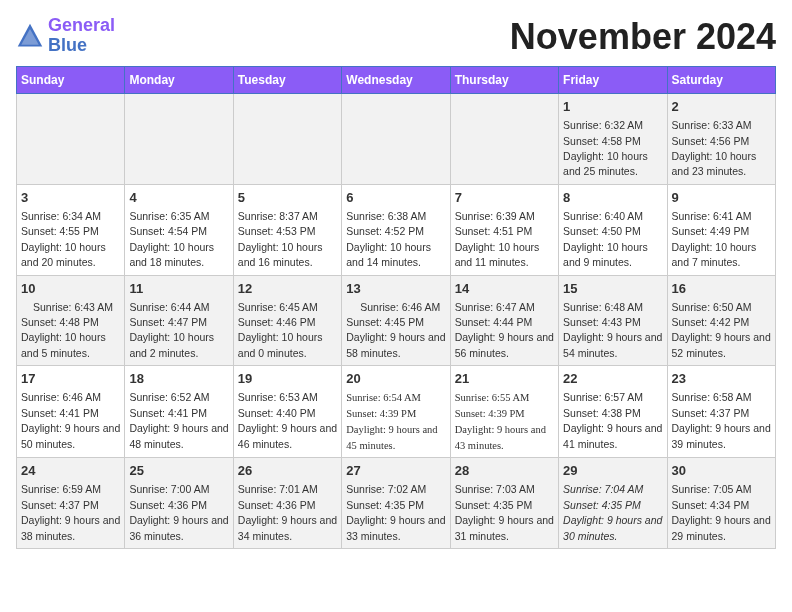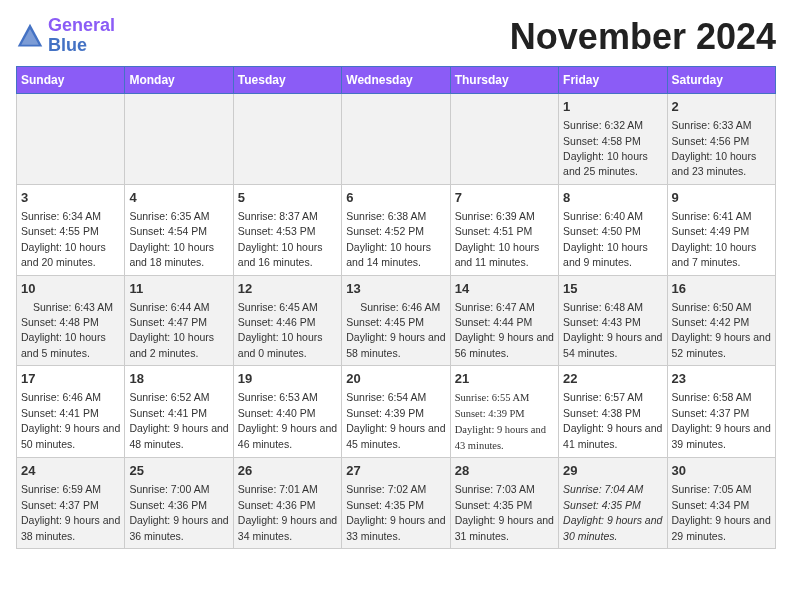--- a/index.html
+++ b/index.html
@@ -178,21 +178,21 @@
       <tr>
         <td><span class="day-number">17</span><span class="day-info" style="white-space: pre-line;">Sunrise: 6:46 AM
 Sunset: 4:41 PM
 Daylight: 9 hours and 50 minutes.</span></td>
         <td><span class="day-number">18</span><span class="day-info" style="white-space: pre-line;">Sunrise: 6:52 AM
 Sunset: 4:41 PM
 Daylight: 9 hours and 48 minutes.</span></td>
         <td><span class="day-number">19</span><span class="day-info" style="white-space: pre-line;">Sunrise: 6:53 AM
 Sunset: 4:40 PM
 Daylight: 9 hours and 46 minutes.</span></td>
-        <td><span class="day-number">20</span><span class="day-info" style="white-space: pre-line;">Sunrise: 6:54 AM
+        <td><span class="day-number">20</span><span class="day-info" style="white-space: pre-line; font-family: Liberation Serif, serif;">Sunrise: 6:54 AM
 Sunset: 4:39 PM
 Daylight: 9 hours and 45 minutes.</span></td>
         <td><span class="day-number">21</span><span class="day-info" style="white-space: pre-line; font-family: Liberation Serif, serif;">Sunrise: 6:55 AM
 Sunset: 4:39 PM
 Daylight: 9 hours and 43 minutes.</span></td>
         <td><span class="day-number">22</span><span class="day-info" style="white-space: pre-line;">Sunrise: 6:57 AM
 Sunset: 4:38 PM
 Daylight: 9 hours and 41 minutes.</span></td>
         <td><span class="day-number">23</span><span class="day-info" style="white-space: pre-line;">Sunrise: 6:58 AM
 Sunset: 4:37 PM

